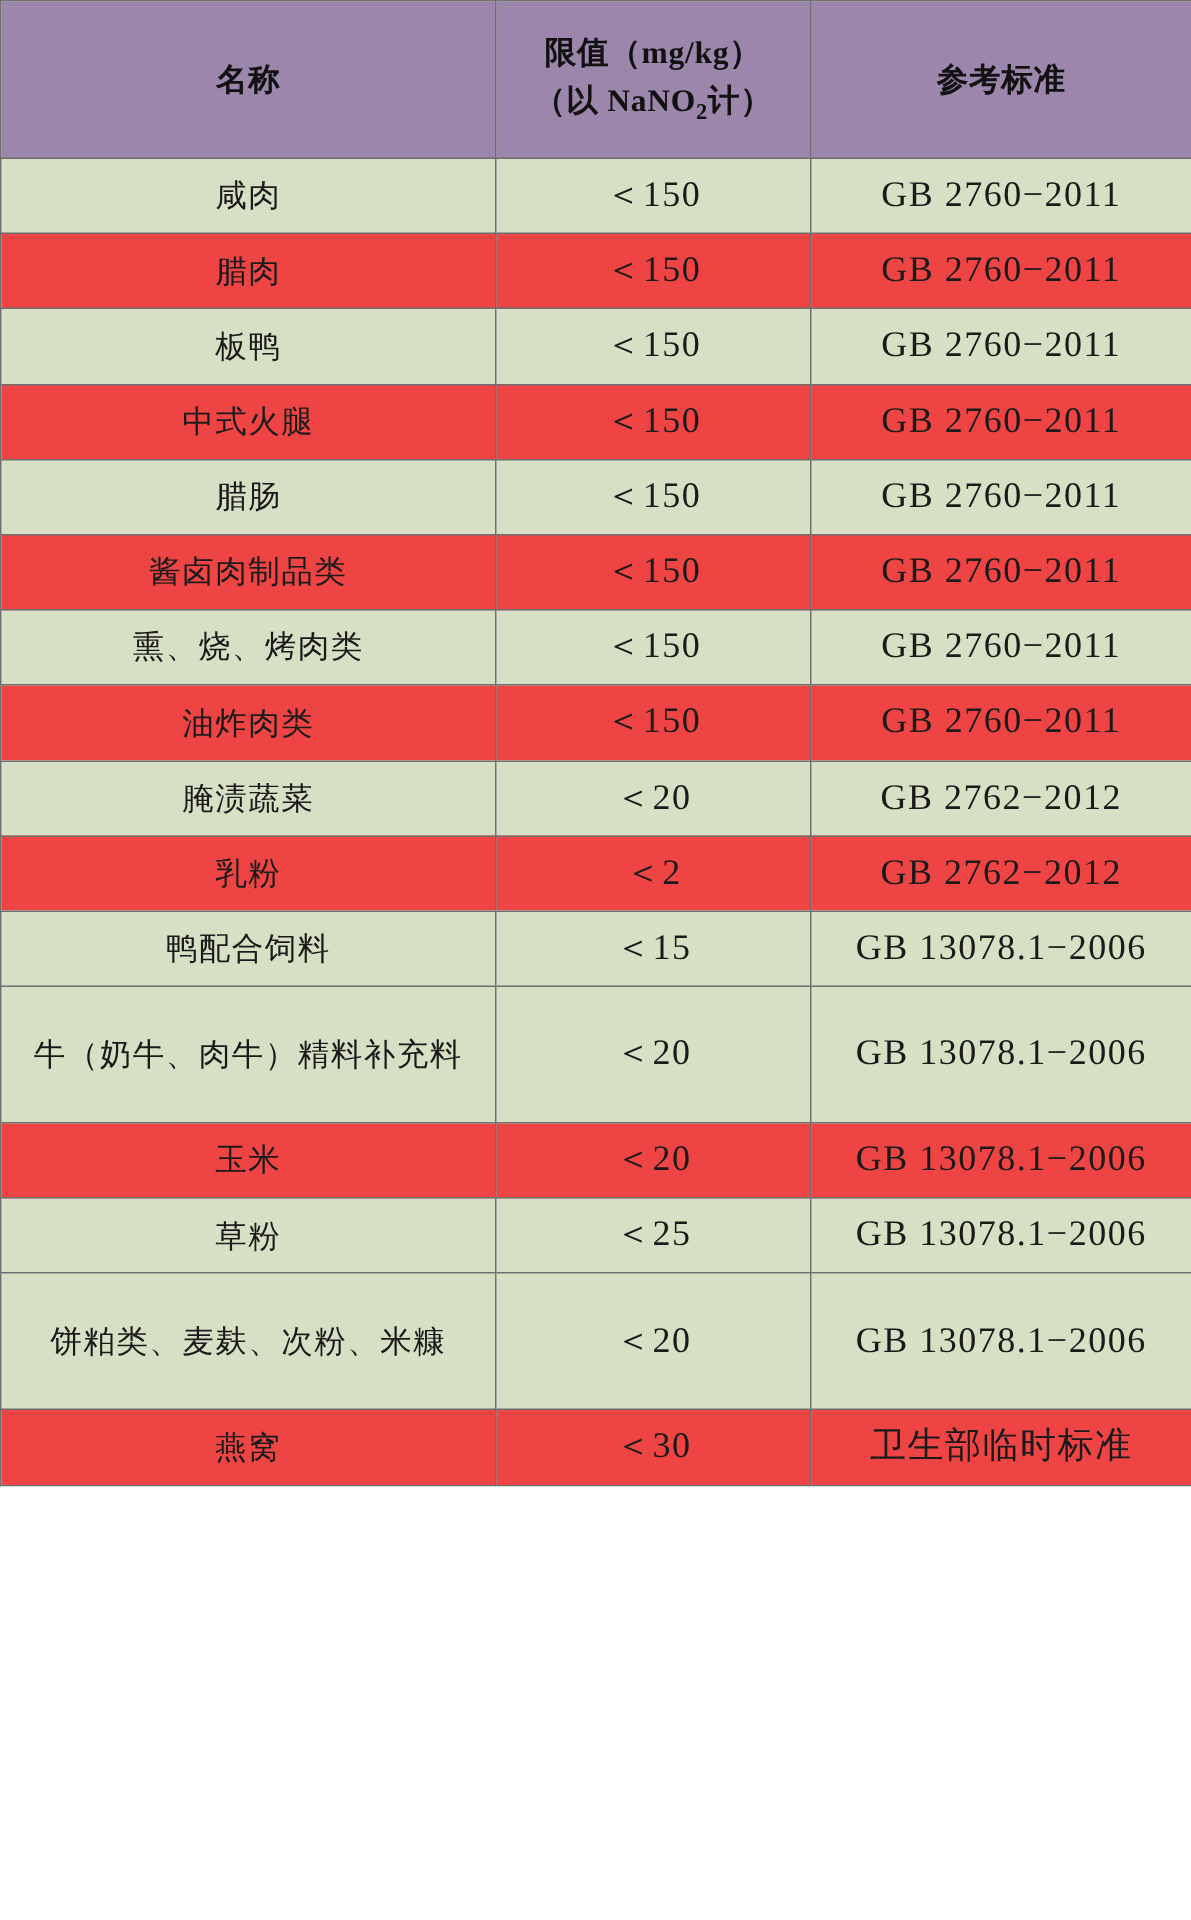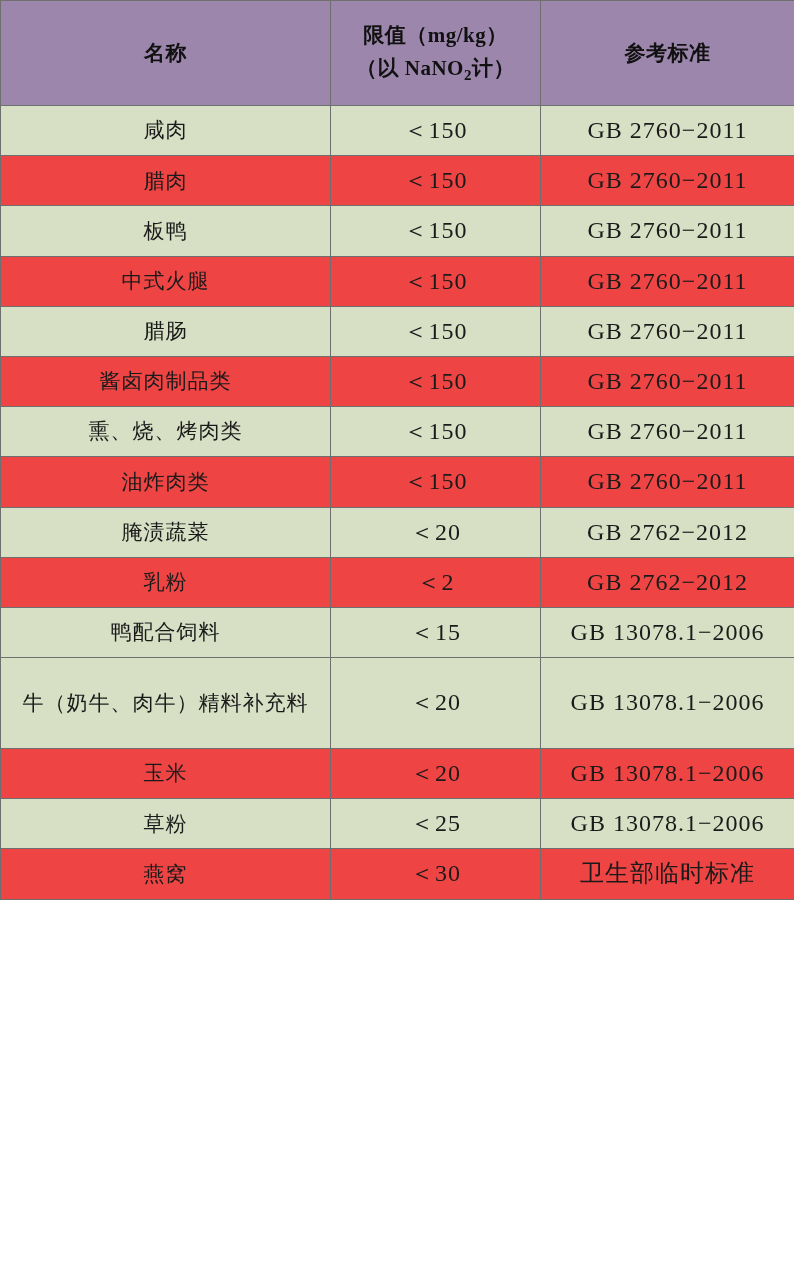--- a/index.html
+++ b/index.html
@@ -152,19 +152,24 @@
       <tr class="row-even">
         <td class="cell-name">玉米</td>
         <td class="cell-limit">＜20</td>
         <td class="cell-std"><span class="nowrap">GB 13078.1−2006</span></td>
       </tr>
       <tr class="row-odd">
         <td class="cell-name">草粉</td>
         <td class="cell-limit">＜25</td>
         <td class="cell-std"><span class="nowrap">GB 13078.1−2006</span></td>
       </tr>
+      <tr class="row-odd">
+        <td class="cell-name wrap">饼粕类、麦麸、次粉、米糠</td>
+        <td class="cell-limit">＜20</td>
+        <td class="cell-std"><span class="nowrap">GB 13078.1−2006</span></td>
+      </tr>
       <tr class="row-even">
         <td class="cell-name">燕窝</td>
         <td class="cell-limit">＜30</td>
         <td class="cell-std"><span class="nowrap">卫生部临时标准</span></td>
       </tr>
     </tbody>
 </table>
 
 </body></html>

